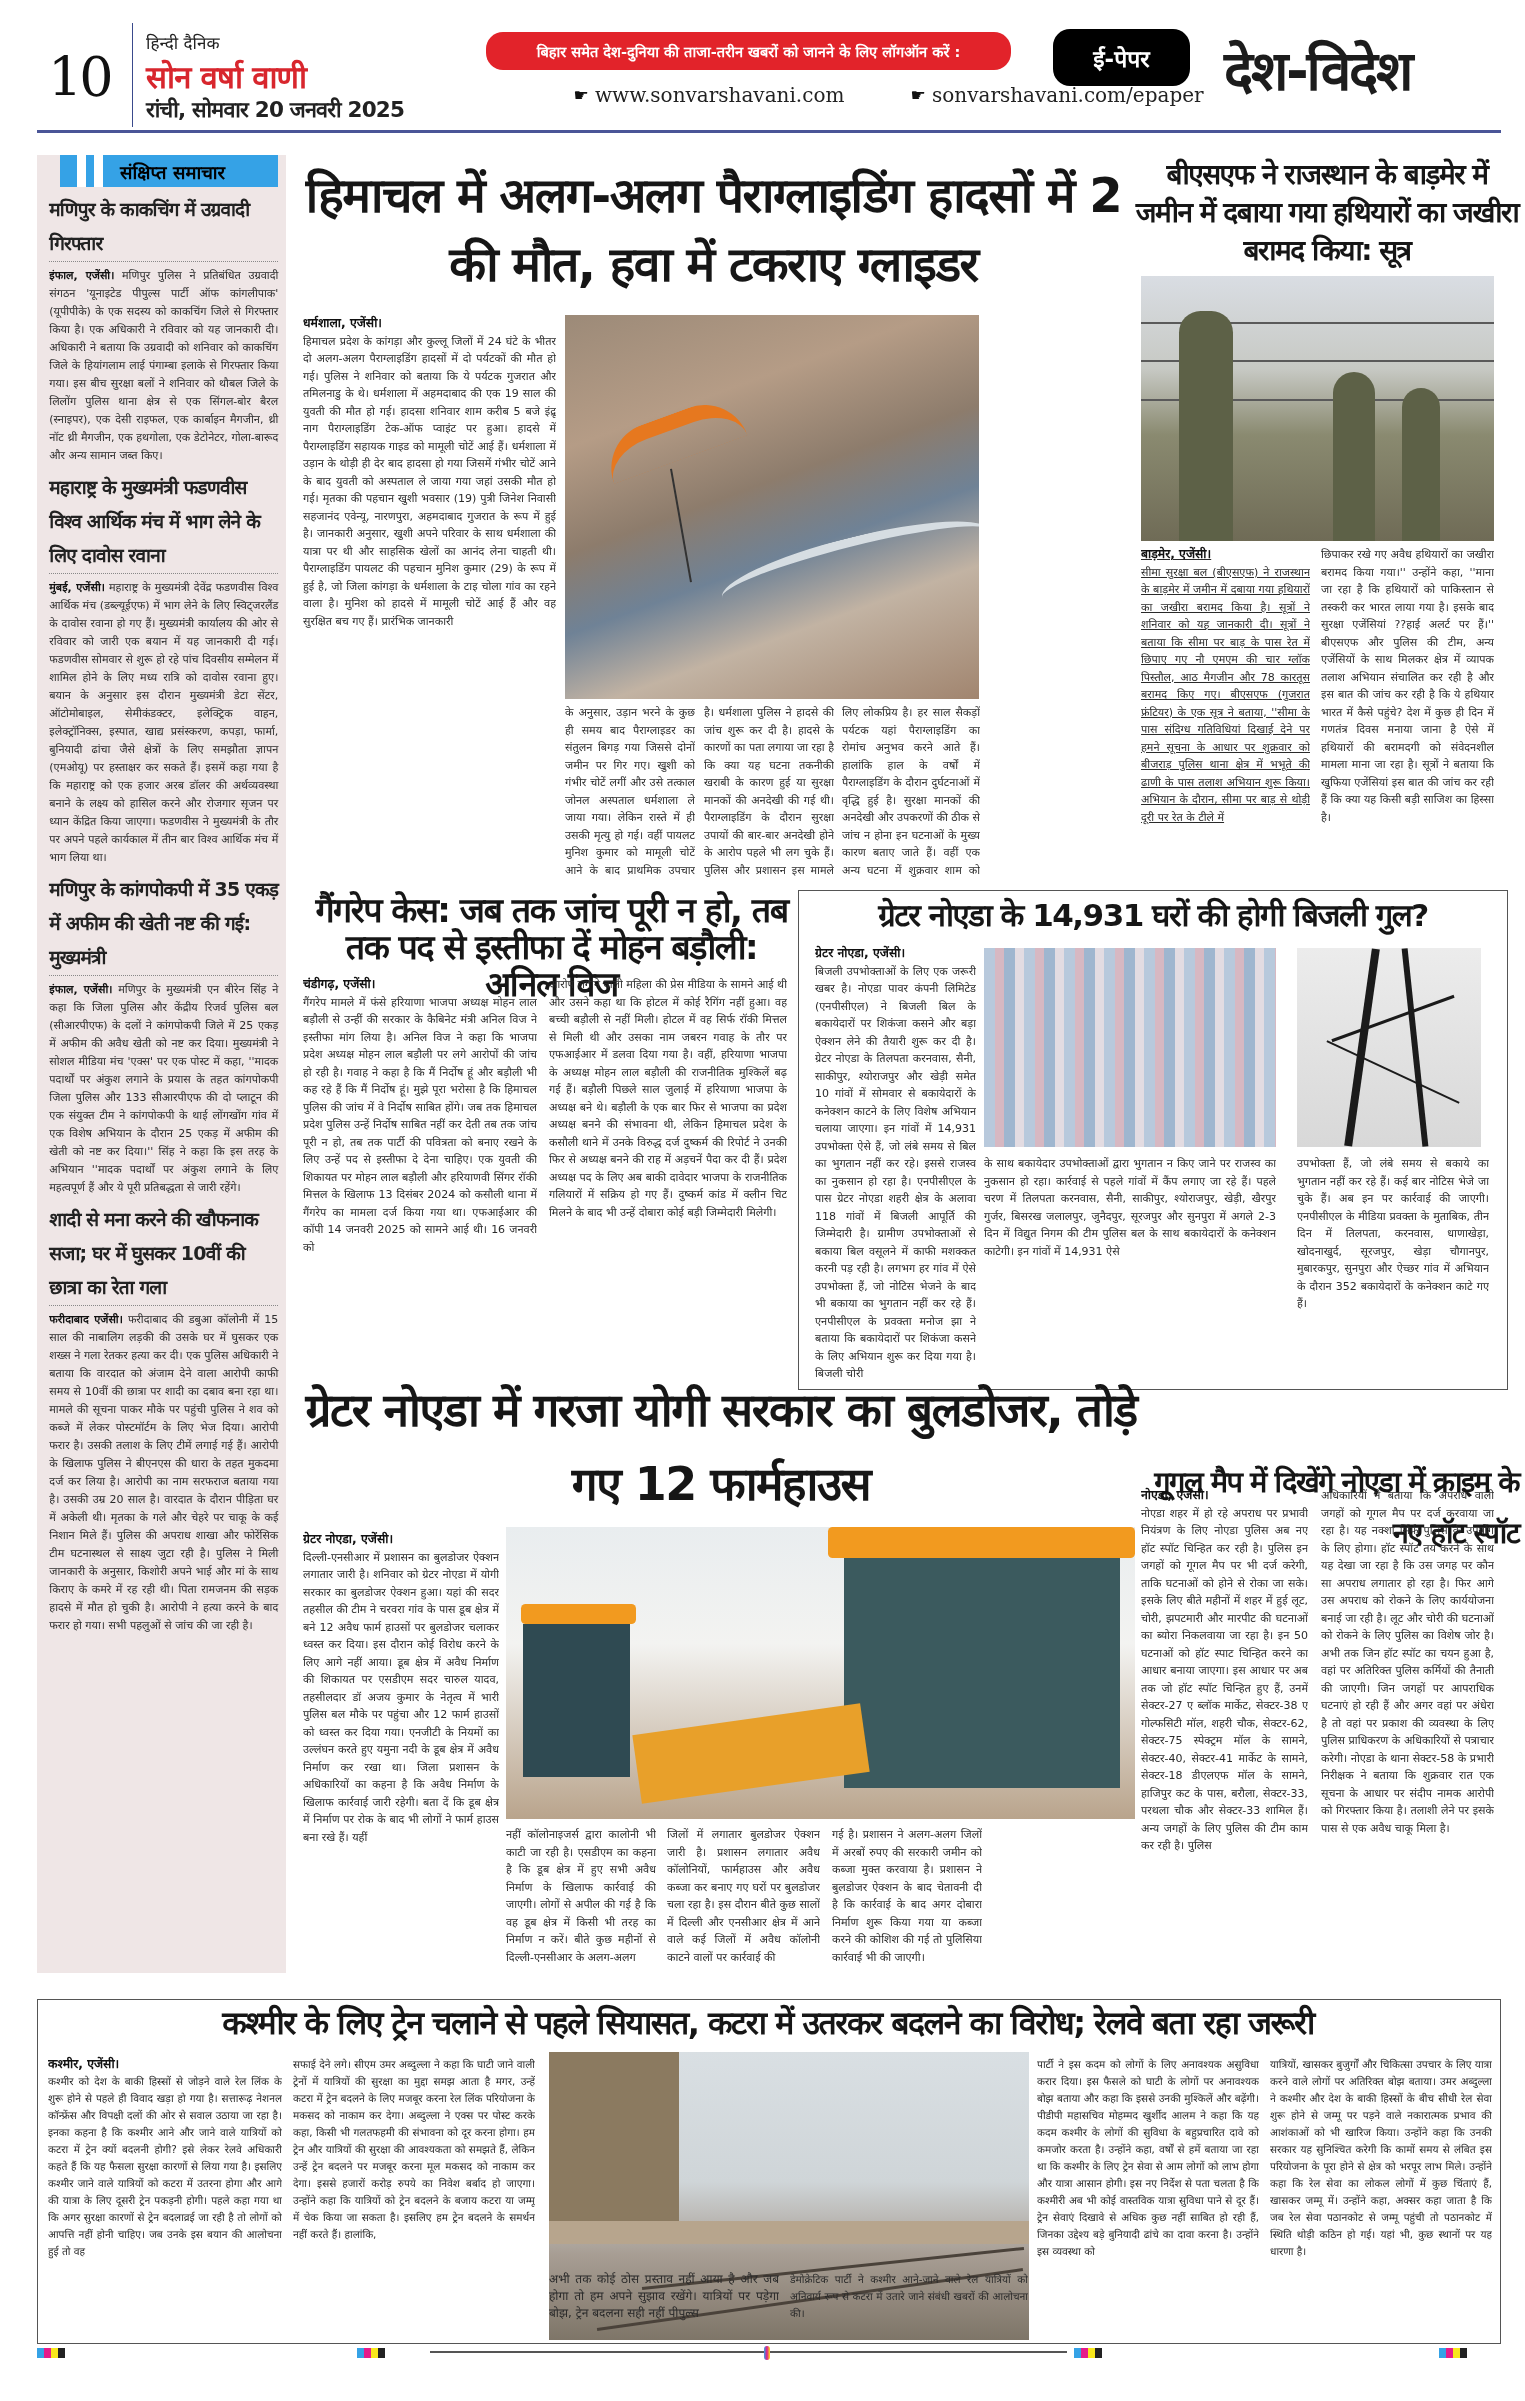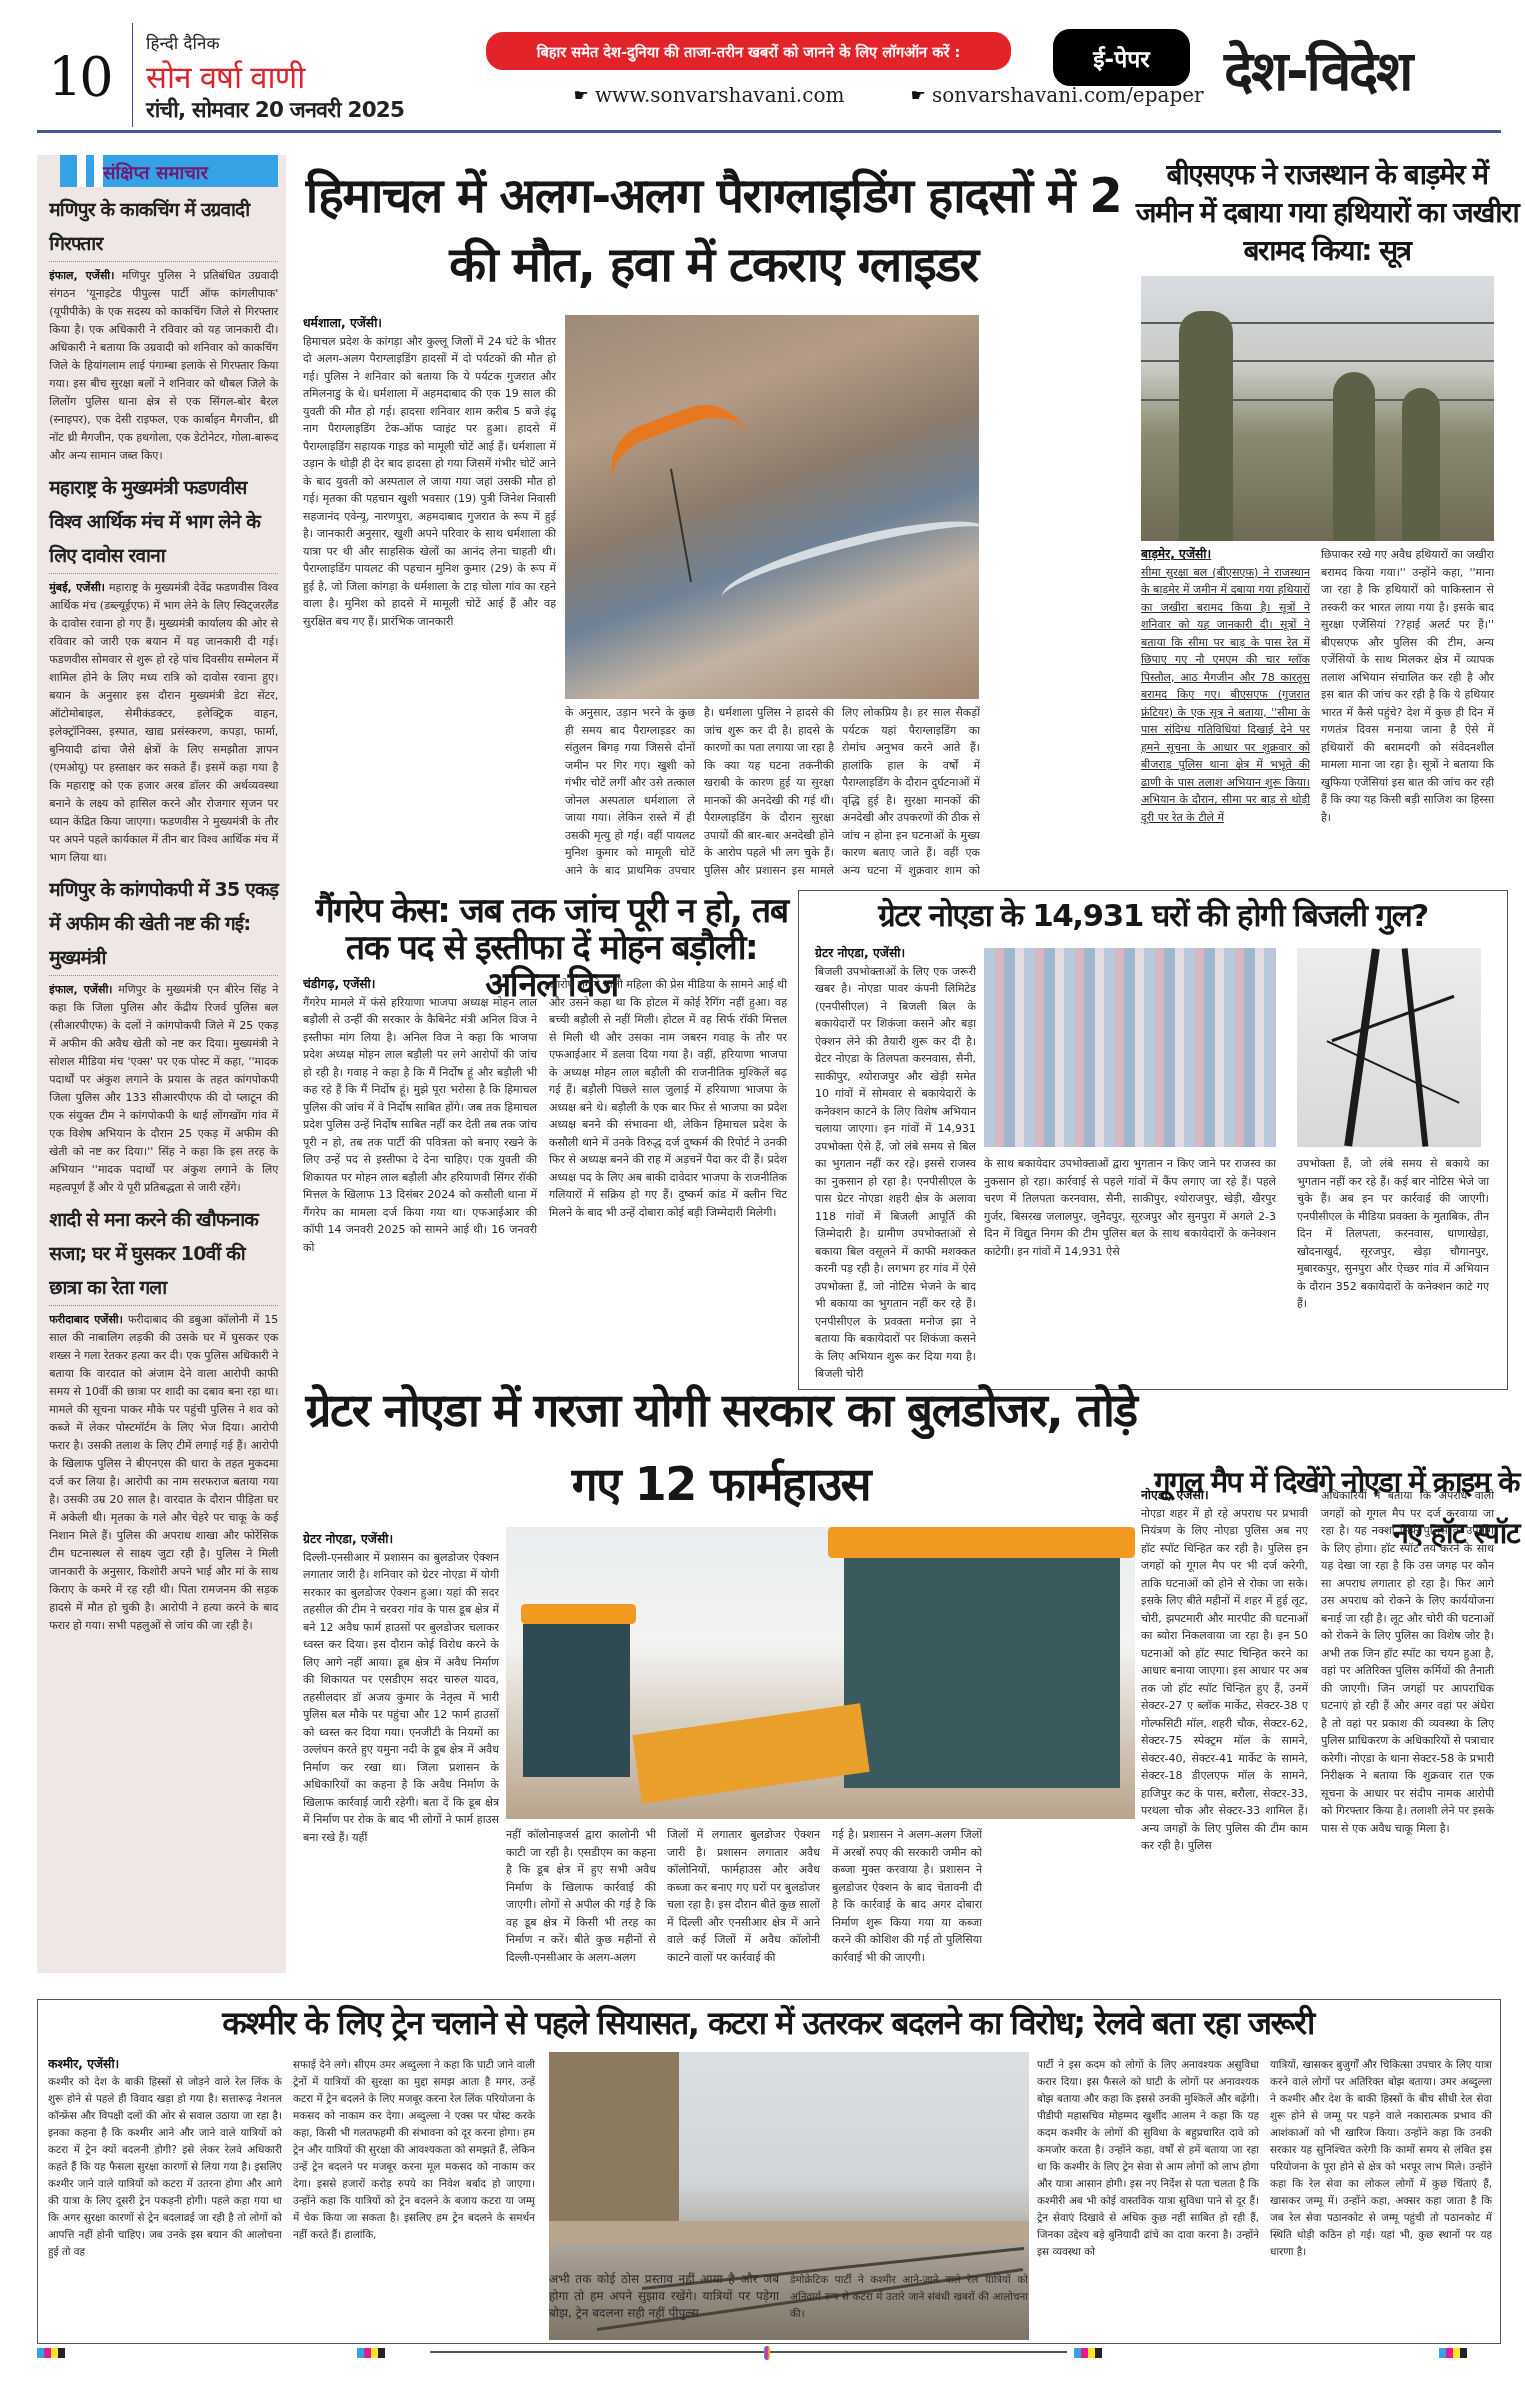--- a/index.html
+++ b/index.html
@@ -4,37 +4,37 @@
 <style>
   * { box-sizing: border-box; margin: 0; padding: 0; }
   html, body { width: 1525px; height: 2401px; background: #ffffff; overflow: hidden; }
   body { font-family: "DejaVu Sans", sans-serif; color: #1a1a1a; position: relative; }
 
   
   .masthead { position: absolute; left: 0; top: 0; width: 1525px; height: 134px; }
   .page-num { position: absolute; left: 48px; top: 46px; font-family: "DejaVu Serif", serif; font-size: 54px; color: #111; letter-spacing: -3.1px; }
   .mast-divider { position: absolute; left: 132px; top: 23px; width: 0.8px; height: 104px; background: #3a4a8c; }
   .paper-kicker { position: absolute; left: 146px; top: 31px; font-size: 17px; color: #222; }
-  .paper-name { position: absolute; left: 146px; top: 55px; font-size: 31px; font-weight: normal; color: #d8262d; letter-spacing: -0.8px; }
+  .paper-name { position: absolute; left: 146px; top: 55px; font-size: 31px; font-weight: bold; color: #d8262d; letter-spacing: -0.8px; }
   .paper-date { position: absolute; left: 146px; top: 94px; font-size: 21.5px; font-weight: bold; color: #222; letter-spacing: -0.8px; }
   .promo-banner { position: absolute; left: 486px; top: 32px; width: 525px; height: 38px; border-radius: 17px; background: #e2232a; color: #fff; font-size: 14.6px; font-weight: bold; display: flex; align-items: center; justify-content: center; }
   .epaper-btn { position: absolute; left: 1053px; top: 29px; width: 137px; height: 57px; border-radius: 17px; background: #000000; color: #fff; font-size: 23px; font-weight: bold; display: flex; align-items: center; justify-content: center; }
   .site-link { position: absolute; top: 83px; font-family: "DejaVu Serif", serif; font-size: 20px; color: #222; display: flex; align-items: center; gap: 4.6px; }
   .site-link .hand { width: 18.4px; height: 23px; font-size: 17px; line-height: 23px; text-align: center; color: #111; }
   .link-1 { left: 572px; }
   .link-2 { left: 909px; }
   .section-title { position: absolute; left: 1224px; top: 31px; font-size: 55px; font-weight: bold; color: #1c1c1c; letter-spacing: -2.3px; }
   .mast-rule { position: absolute; left: 37px; top: 130px; width: 1464px; height: 3.1px; background: #4a5597; }
 
   
   .sidebar { position: absolute; left: 37px; top: 155px; width: 249px; height: 1818px; background: #efe6e6; padding: 0 7.7px 0 12.3px; overflow: hidden; }
   .sidebar-head { position: relative; height: 32px; margin-left: 10.7px; background: #35a2e6; display: flex; align-items: center; }
   .sidebar-head .stripe { width: 9.2px; height: 32px; background: #fff; margin-left: 17px; }
   .sidebar-head .stripe + .stripe { margin-left: 7.7px; }
-  .sidebar-head .label { color: #701a75; font-weight: bold; font-size: 18.4px; }
+  .sidebar-head .label { color: #000000; font-weight: bold; font-size: 18.4px; margin-left: 17px; }
   .brief-title { font-size: 19px; font-weight: bold; line-height: 34px; letter-spacing: -0.8px; color: #222; margin-top: 4.6px; border-bottom: 1.5px dotted #888; padding-bottom: 1.5px; }
   .brief-body { font-size: 11px; line-height: 18px; text-align: justify; color: #2b2b2b; margin-top: 5px; }
   .brief-body b { font-weight: bold; color: #111; }
 
   
   .headline { position: absolute; font-weight: bold; color: #161616; text-align: center; letter-spacing: -1.5px; }
   .dateline { font-weight: bold; font-size: 12.3px; color: #111; }
   .col { position: absolute; font-size: 11px; line-height: 17.5px; text-align: justify; color: #2a2a2a; overflow: hidden; }
   .photo { position: absolute; overflow: hidden; }
 

